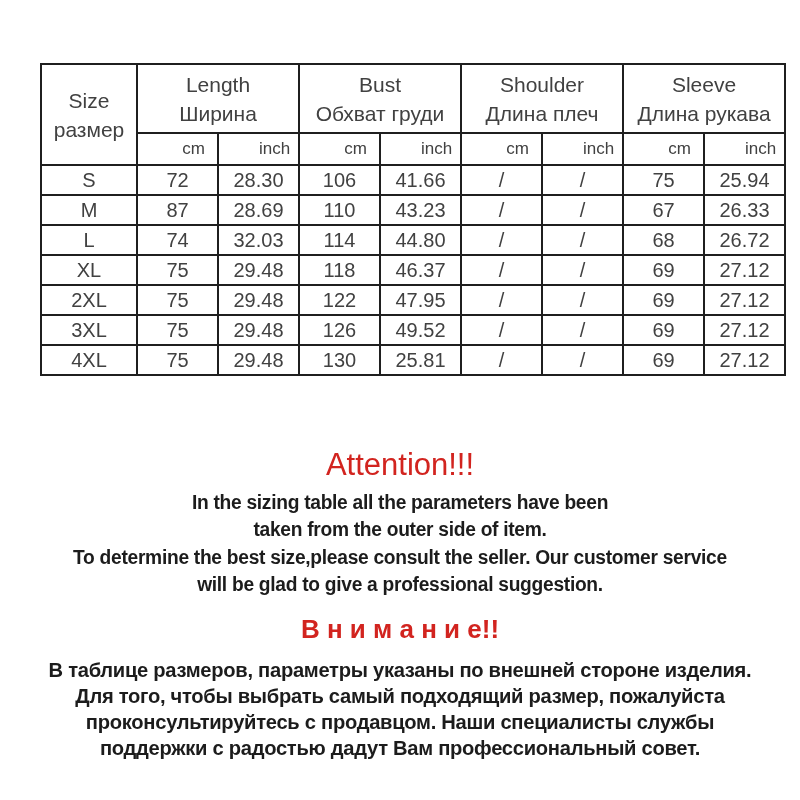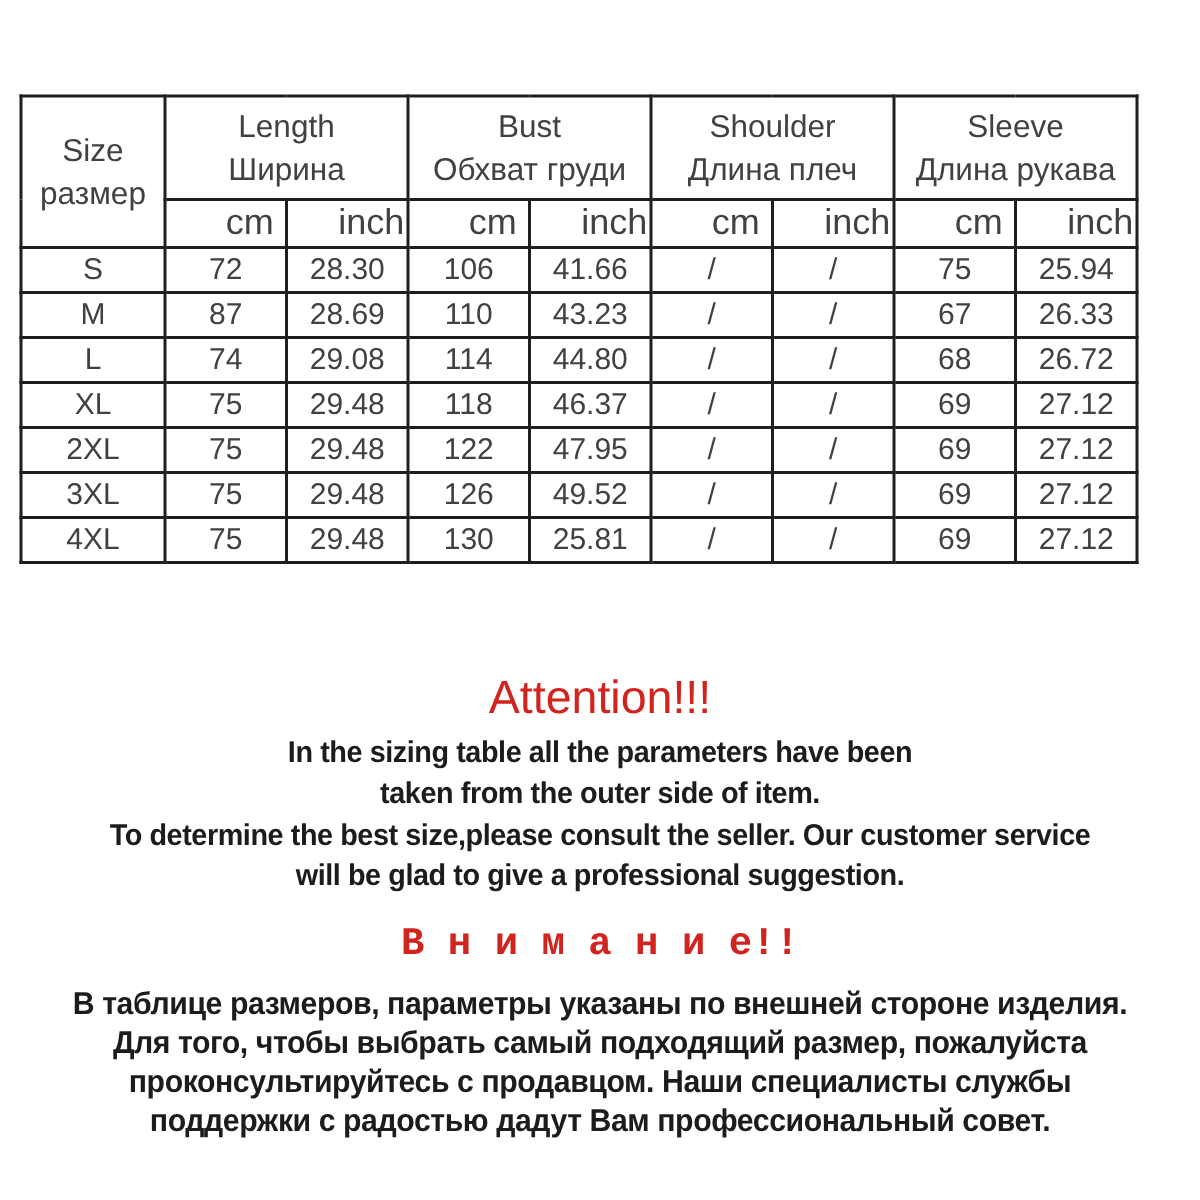--- a/index.html
+++ b/index.html
@@ -12,37 +12,37 @@
   html,body{background:#ffffff;}
   body{
     width:800px;height:800px;
     font-family:"Liberation Sans", sans-serif;
     position:relative;overflow:hidden;
   }
   .page{position:relative;width:800px;height:800px;background:#fff;}
 
   
   table.size-table{
-    position:absolute;left:13px;top:63px;
+    position:absolute;left:40px;top:63px;
     border-collapse:collapse;table-layout:fixed;
     width:746px;
     color:var(--table_text,#414141);
   }
   .size-table th,.size-table td{
     border:2px solid var(--border_color,#1f1f1f);
     text-align:center;vertical-align:middle;
     font-weight:400;
     background:#fff;
   }
   .size-table thead tr.group-row{height:69px;}
   .size-table thead tr.unit-row{height:32px;}
   .size-table tbody tr{height:30px;}
   .th-group{font-size:21px;line-height:29px;}
   .th-size{font-size:21px;line-height:29px;}
-  .unit-cell{font-size:24px;padding-left:32px;}
+  .unit-cell{font-size:17px;padding-left:32px;}
   .size-table tbody td{font-size:20px;}
 
   
   .center-text{position:absolute;left:0;width:800px;text-align:center;}
   .attention-title{
     top:446px;
     font-size:31px;line-height:38px;
     color:var(--accent_red,#d2241f);
     font-weight:400;
   }
@@ -52,21 +52,20 @@
     letter-spacing:-0.3px;
     transform:scaleX(0.96);transform-origin:50% 0;
   }
   .en-para-1{top:489px;}
   .en-para-2{top:544px;}
   .ru-title{
     top:612px;
     font-size:26px;line-height:34px;
     font-weight:700;
     color:var(--accent_red,#d2241f);
-    font-family:Liberation Mono, monospace;
   }
   .ru-para{
     top:657px;
     font-weight:700;color:var(--text_black,#1c1c1c);
     font-size:21px;line-height:26px;
     letter-spacing:-0.3px;
     transform:scaleX(0.96);transform-origin:50% 0;
   }
 </style>
 </head>
@@ -139,21 +138,21 @@
           <td>110</td>
           <td>43.23</td>
           <td>/</td>
           <td>/</td>
           <td>67</td>
           <td>26.33</td>
         </tr>
         <tr>
           <td>L</td>
           <td>74</td>
-          <td>29.08</td>
+          <td>32.03</td>
           <td>114</td>
           <td>44.80</td>
           <td>/</td>
           <td>/</td>
           <td>68</td>
           <td>26.72</td>
         </tr>
         <tr>
           <td>XL</td>
           <td>75</td>

